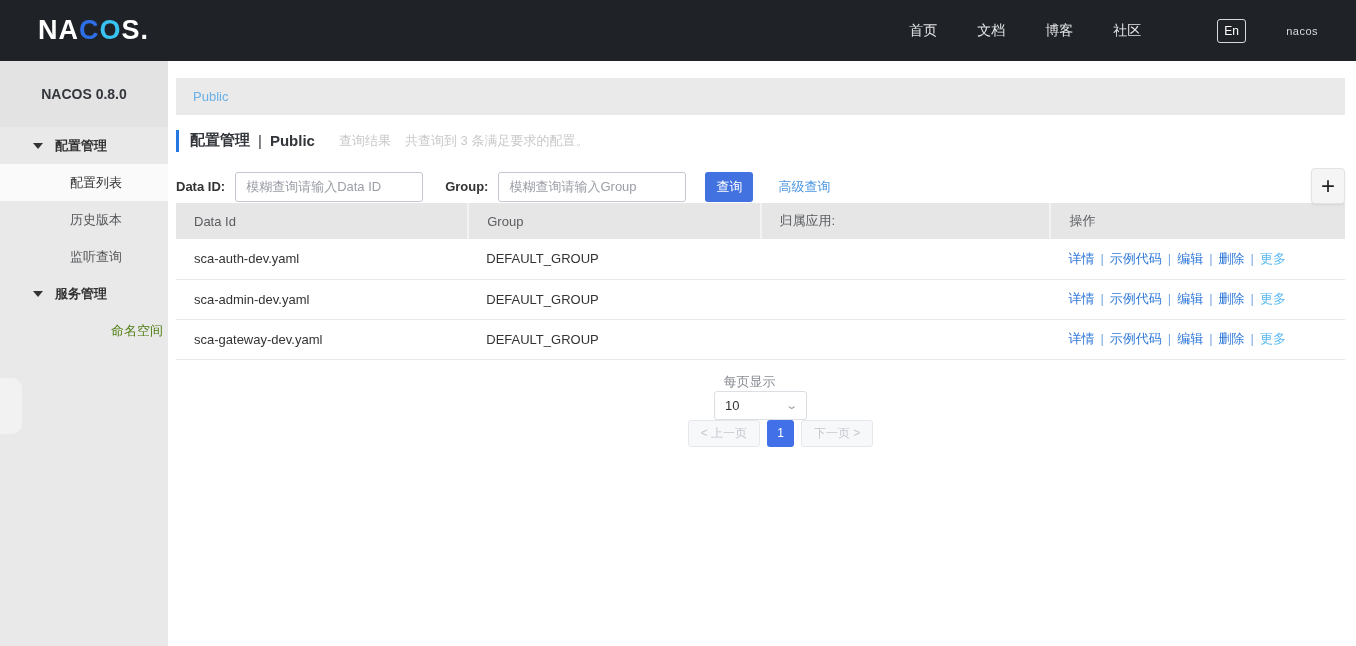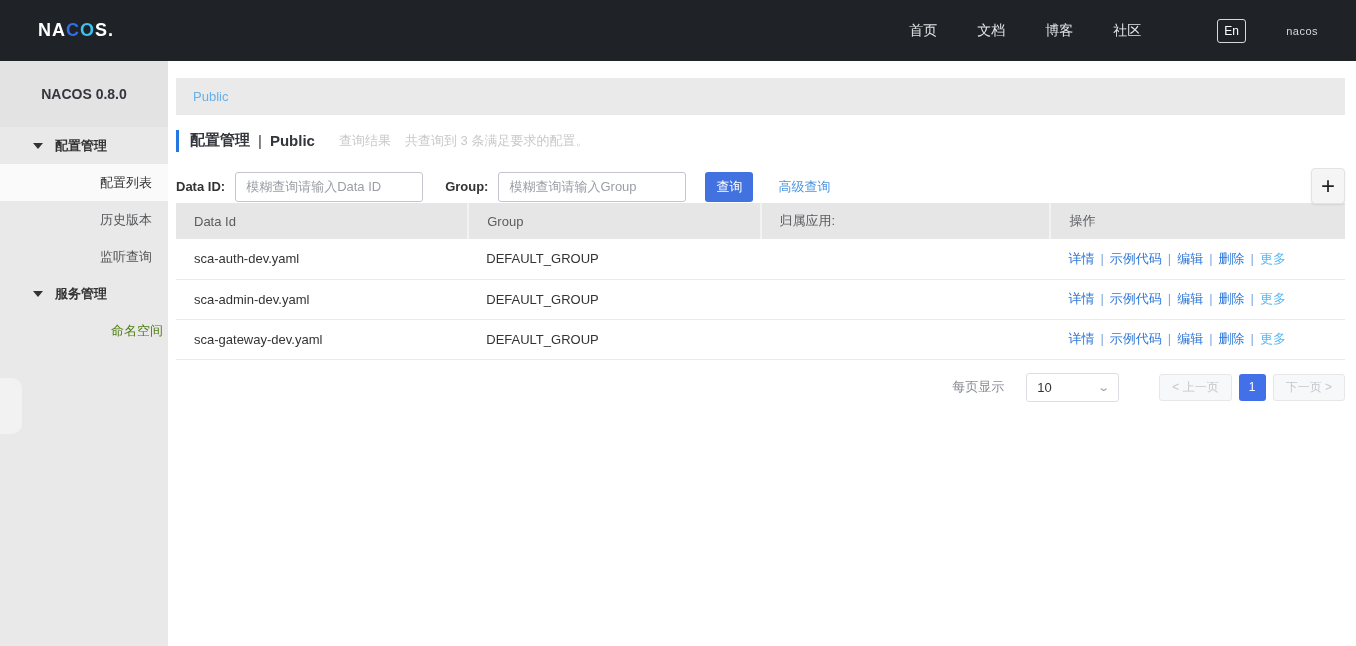--- a/index.html
+++ b/index.html
@@ -2,37 +2,37 @@
 <html><head>
 <meta charset="utf-8">
 <style>
   * { margin:0; padding:0; box-sizing:border-box; }
   html,body { width:1356px; height:646px; }
   body { font-family:"Liberation Sans","DejaVu Sans",sans-serif; font-size:13px; background:#fff; color:#333; overflow:hidden; }
   .page { width:1356px; height:646px; display:flex; flex-direction:column; position:relative; }
 
   
   .navbar { height:61px; background:#1f2227; display:flex; align-items:center; flex:0 0 61px; padding:0 38px; }
-  .logo { font-size:18px; font-weight:bold; letter-spacing:1px; color:#fff; cursor:pointer; }
+  .logo { font-size:27px; font-weight:bold; letter-spacing:1px; color:#fff; cursor:pointer; }
   .logo .co1 { color:#2e6fe8; }
   .logo .co2 { color:#39c3f0; }
   .nav-links { margin-left:auto; display:flex; align-items:center; gap:40px; }
   .nav-link { color:#e3e4e6; font-size:14px; cursor:pointer; }
   .lang-btn { color:#fff; border:1px solid #d7d8da; border-radius:3px; width:29px; height:24px; display:flex; align-items:center; justify-content:center; font-size:12px; cursor:pointer;margin-left:36px; }
   .nav-user { color:#d6d7d9; font-size:11px; letter-spacing:0.5px; cursor:pointer; }
 
   
   .body-row { flex:1; display:flex; min-height:0; }
 
   
   .sidebar { width:168px; flex:0 0 168px; background:#e9e9e9; position:relative; }
   .sidebar-title { height:66px; background:#e3e3e3; display:flex; align-items:center; justify-content:center; font-size:14px; font-weight:bold; color:#33363b; }
   .menu-group-header { height:37px; display:flex; align-items:center; padding-left:33px; font-weight:bold; color:#333; cursor:pointer; }
   .caret { width:0; height:0; border-left:5px solid transparent; border-right:5px solid transparent; border-top:6px solid #333; margin-right:12px; }
-  .menu-item { height:37px; display:flex; align-items:center; padding-left:100px; color:#545659; cursor:pointer; }
+  .menu-item { height:37px; display:flex; align-items:center; padding-left:70px; color:#545659; cursor:pointer; }
   .menu-item.active { background:#fafafa; color:#333; }
   .menu-item.top-level { padding-left:111px; color:#4d7c0f; }
   .collapse-handle { position:absolute; left:0; top:317px; width:22px; height:56px; background:#f2f2f2; border-radius:0 10px 10px 0; cursor:pointer; }
 
   
   .main { flex:1; background:#fff; padding:17px 11px 0 8px; min-width:0; }
   .breadcrumb-band { background:#eaeaea; height:37px; display:flex; align-items:center; padding-left:17px; }
   .breadcrumb-link { color:#6ab0e6; cursor:pointer; }
 
   .page-header { margin-top:13px; display:flex; align-items:center; height:25px; }
@@ -57,21 +57,21 @@
   .config-table { margin-top:0; width:100%; border-collapse:collapse; }
   .config-table th { background:#e6e6e6; height:36px; text-align:left; font-weight:normal; color:#5a5c60; padding-left:18px; border-right:2px solid #f3f3f3; }
   .config-table th:last-child { border-right:none; }
   .config-table td { height:40px; padding-left:18px; border-bottom:1px solid #eaeaea; color:#333; background:#fff; }
   .row-actions { white-space:nowrap; }
   .action-link { color:#2d77d8; cursor:pointer; }
   .action-link.light { color:#59b7f0; }
   .action-sep { color:#7fa9e0; margin:0 6px; }
 
   
-  .pagination { margin-top:13px; display:flex; align-items:center; justify-content:flex-end; gap:0; }
+  .pagination { margin-top:13px; display:flex; align-items:center; justify-content:flex-end; gap:0;flex-direction:column; }
   .page-size-label { color:#8a8d93; margin-right:22px; }
   .page-size-select { width:93px; height:29px; border:1px solid #dcdee3; border-radius:3px; background:#fff; display:flex; align-items:center; padding:0 10px; color:#333; cursor:pointer; }
   .chevron-down { margin-left:auto; color:#9b9ea6; font-size:11px; transform:scaleX(1.4); }
   .pager { display:flex; align-items:center; gap:7px; margin-left:40px; }
   .page-btn { height:27px; padding:0 12px; background:#f7f8fa; border:1px solid #e6e7eb; border-radius:3px; color:#c3c7ce; display:flex; align-items:center; font-size:12px; cursor:default; }
   .page-num { width:27px; height:27px; background:#4170e8; color:#fff; border-radius:3px; display:flex; align-items:center; justify-content:center; font-size:12px; cursor:pointer; }
 </style>
 </head>
 <body>
 

